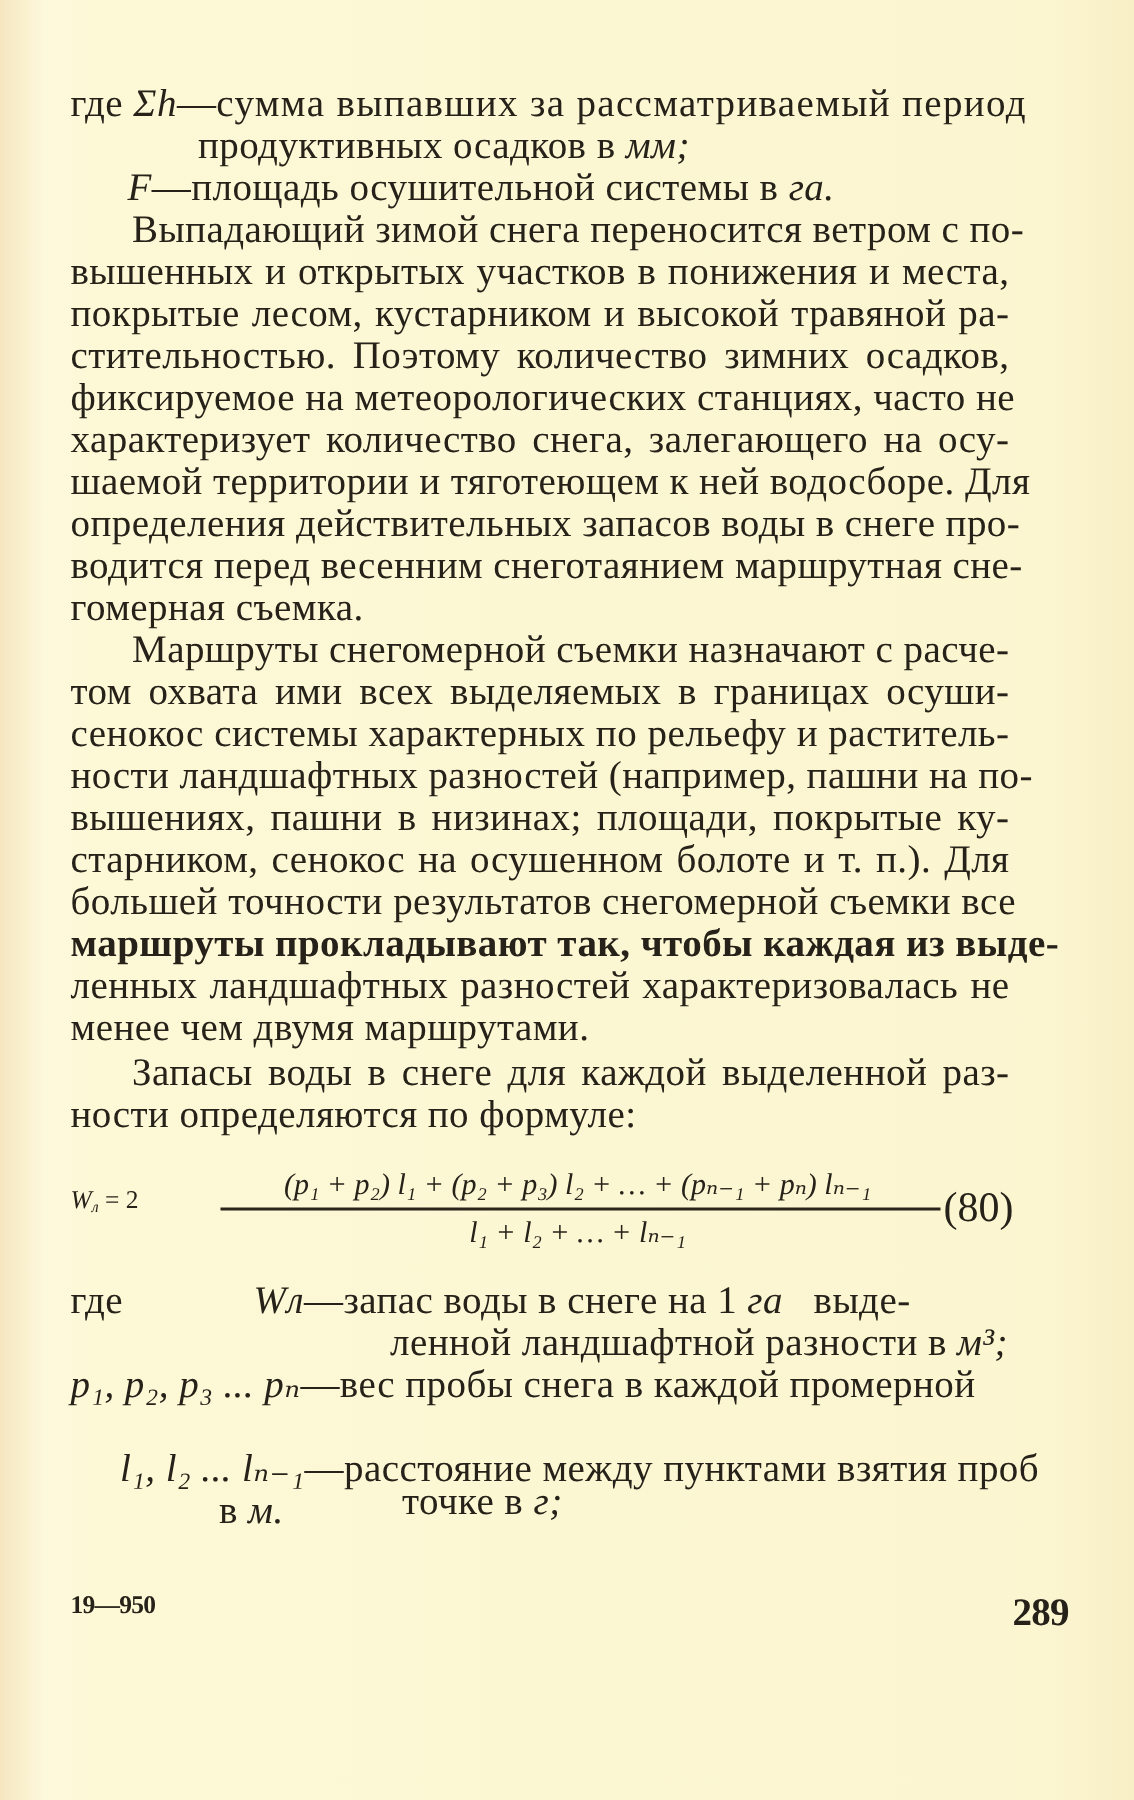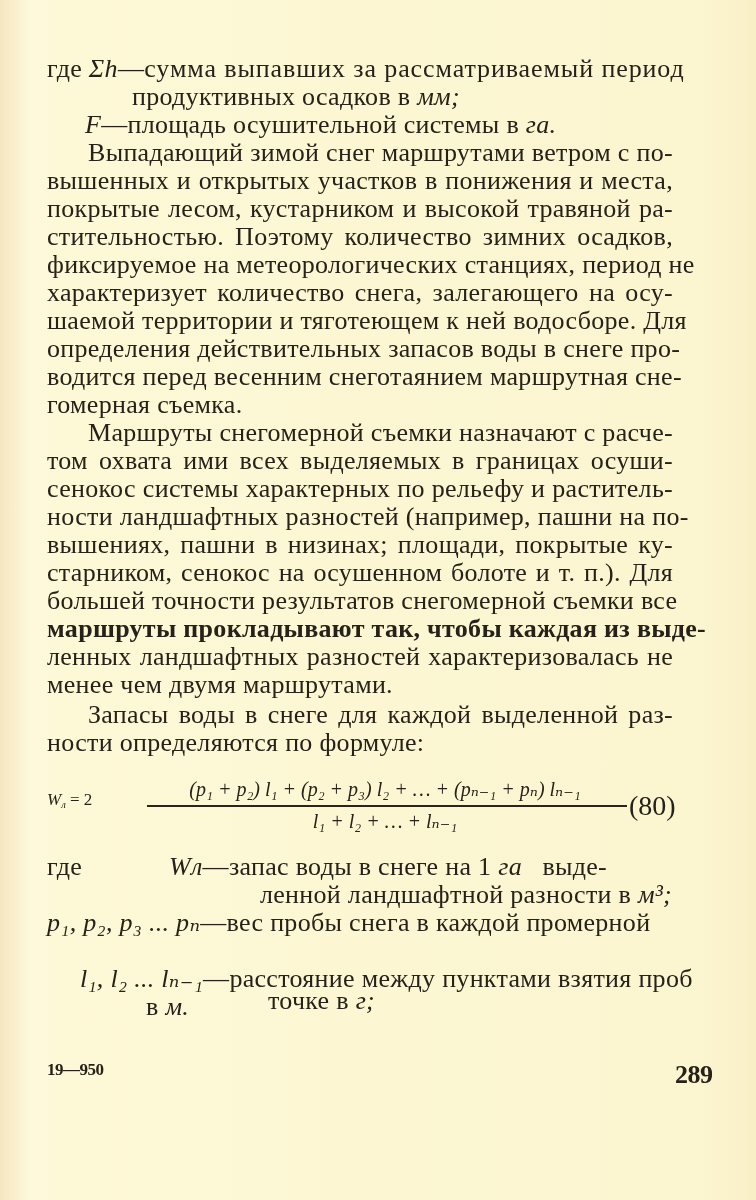--- a/index.html
+++ b/index.html
@@ -41,25 +41,25 @@
   <div class="line" style="top:111px; left:85px; width:auto;">
     <i>F</i><span>—</span><span>площадь осушительной системы в</span>
     <i>га.</i>
   </div>
   <div class="line" style="top:83px; left:132px; width:auto;">
     <span>продуктивных осадков в</span>
     <i>мм;</i>
   </div>
 
   <div>
-    <div class="line just" style="top:139px; left:88px; width:585px;">Выпадающий зимой снег маршрутами ветром с по-</div>
+    <div class="line just" style="top:139px; left:88px; width:585px;">Выпадающий зимой снега переносится ветром с по-</div>
     <div class="line just" style="top:167px;">вышенных и открытых участков в понижения и места,</div>
     <div class="line just" style="top:195px;">покрытые лесом, кустарником и высокой травяной ра-</div>
     <div class="line just" style="top:223px;">стительностью. Поэтому количество зимних осадков,</div>
-    <div class="line just" style="top:251px;">фиксируемое на метеорологических станциях, период не</div>
+    <div class="line just" style="top:251px;">фиксируемое на метеорологических станциях, часто не</div>
     <div class="line just" style="top:279px;">характеризует количество снега, залегающего на осу-</div>
     <div class="line just" style="top:307px;">шаемой территории и тяготеющем к ней водосборе. Для</div>
     <div class="line just" style="top:335px;">определения действительных запасов воды в снеге про-</div>
     <div class="line just" style="top:363px;">водится перед весенним снеготаянием маршрутная сне-</div>
     <div class="line" style="top:391px;">гомерная съемка.</div>
   </div>
 
   <div>
     <div class="line just" style="top:419px; left:88px; width:585px;">Маршруты снегомерной съемки назначают с расче-</div>
     <div class="line just" style="top:447px;">том охвата ими всех выделяемых в границах осуши-</div>

